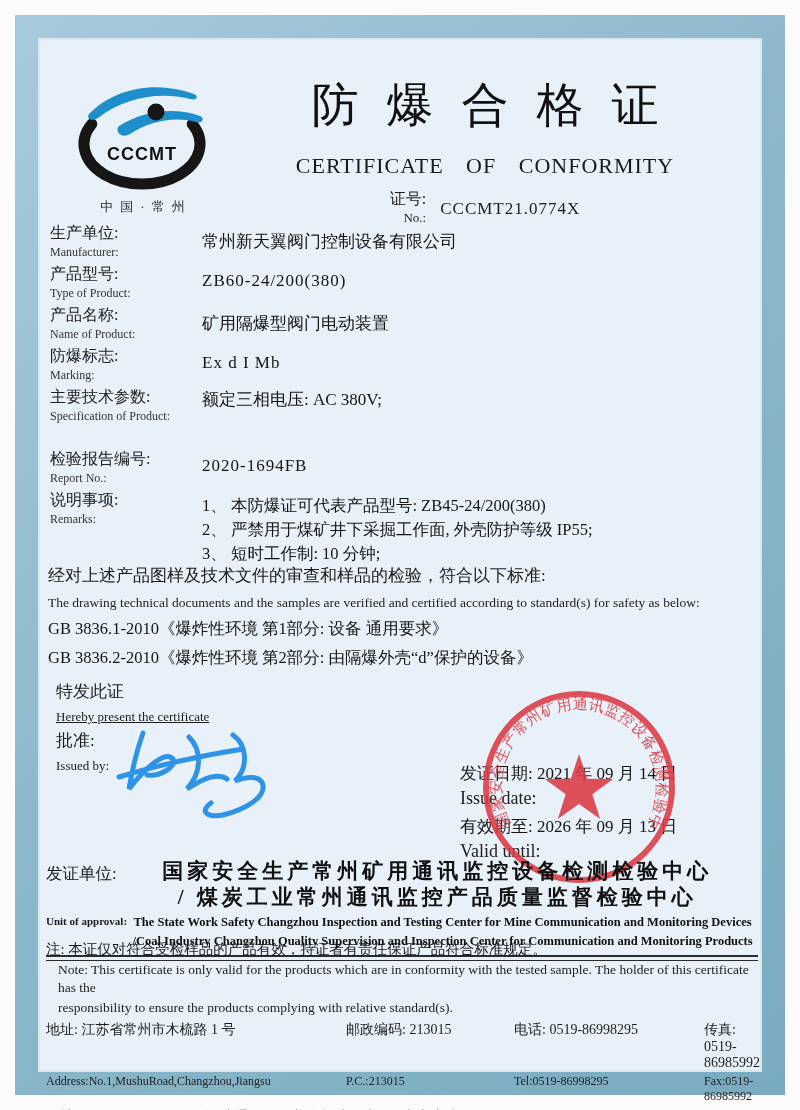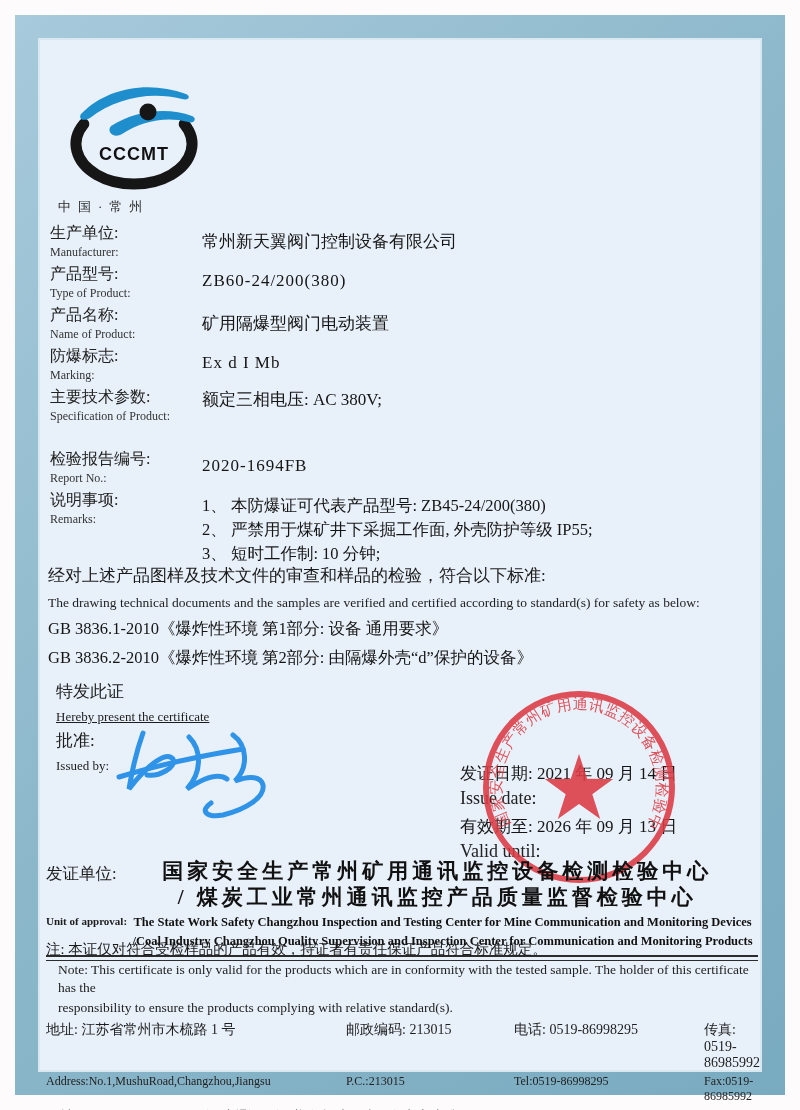--- a/index.html
+++ b/index.html
@@ -6,21 +6,21 @@
   body{
     width:800px;height:1110px;position:relative;background:#fdfbfc;
     font-family:"Liberation Serif","DejaVu Serif",serif;color:#1d1d1d;
     overflow:hidden;
   }
   .border-band{position:absolute;inset:15px;background:linear-gradient(135deg,#a7cadc 0%,#8db8cb 45%,#79abc0 100%);}
   .interior{position:absolute;inset:38px;background:#e8f0f9;border:2px solid #d9e7f1;}
   .abs{position:absolute;}
 
   
-  .logo-block{left:18px;top:44px;width:176px;text-align:left;}
+  .logo-block{left:18px;top:44px;width:176px;text-align:center;}
   .logo-region{margin-top:4px;font-size:13px;letter-spacing:7px;color:#2b2b2b;}
   .title-block{left:175px;top:34px;width:540px;text-align:center;}
   .title-cn{font-size:47px;letter-spacing:28px;text-indent:28px;font-weight:500;color:#111;}
   .title-en{margin-top:16px;font-size:22px;letter-spacing:1px;word-spacing:16px;color:#1a1a1a;}
   .certno-row{margin-top:10px;display:flex;justify-content:center;align-items:center;gap:14px;}
   .certno-labels{text-align:right;}
   .certno-cn{font-size:16px;}
   .certno-en{font-size:13px;}
   .certno-value{font-size:17px;letter-spacing:1px;padding-top:2px;}
 
@@ -91,20 +91,31 @@
     <svg width="160" height="106" viewBox="0 0 160 106">
       <path d="M 25.8 40 A 58 40 0 1 0 126.2 40" fill="none" stroke="#161616" stroke-width="11" stroke-linecap="round"></path>
       <path d="M 23 30 C 48 4, 90 -4, 128 10 C 133 12, 131 17, 124 15 C 92 7, 58 14, 32 34 C 25 38, 20 35, 23 30 Z" fill="#1e8ecd"></path>
       <path d="M 53 42 C 78 26, 110 23, 134 32 C 139 34, 137 40, 130 38 C 108 32, 84 37, 64 50 C 56 55, 48 48, 53 42 Z" fill="#1e8ecd"></path>
       <circle cx="90" cy="28" r="8.5" fill="#161616"></circle>
       <text x="76" y="76" text-anchor="middle" font-size="18" font-weight="bold" letter-spacing="1" fill="#111" font-family="Liberation Sans, sans-serif">CCCMT</text>
     </svg>
     <div class="logo-region">中国·常州</div>
   </div>
 
+  <div class="abs title-block">
+    <div class="title-cn">防爆合格证</div>
+    <div class="title-en">CERTIFICATE OF CONFORMITY</div>
+    <div class="certno-row">
+      <div class="certno-labels">
+        <div class="certno-cn">证号:</div>
+        <div class="certno-en">No.:</div>
+      </div>
+      <div class="certno-value">CCCMT21.0774X</div>
+    </div>
+  </div>
 
   <div class="abs fields">
     <div class="frow">
       <div class="flabel">
           <div class="cn">生产单位:</div>
           <div class="en">Manufacturer:</div>
         </div>
       <div class="fvalue">常州新天翼阀门控制设备有限公司</div>
     </div>
     <div class="frow">

